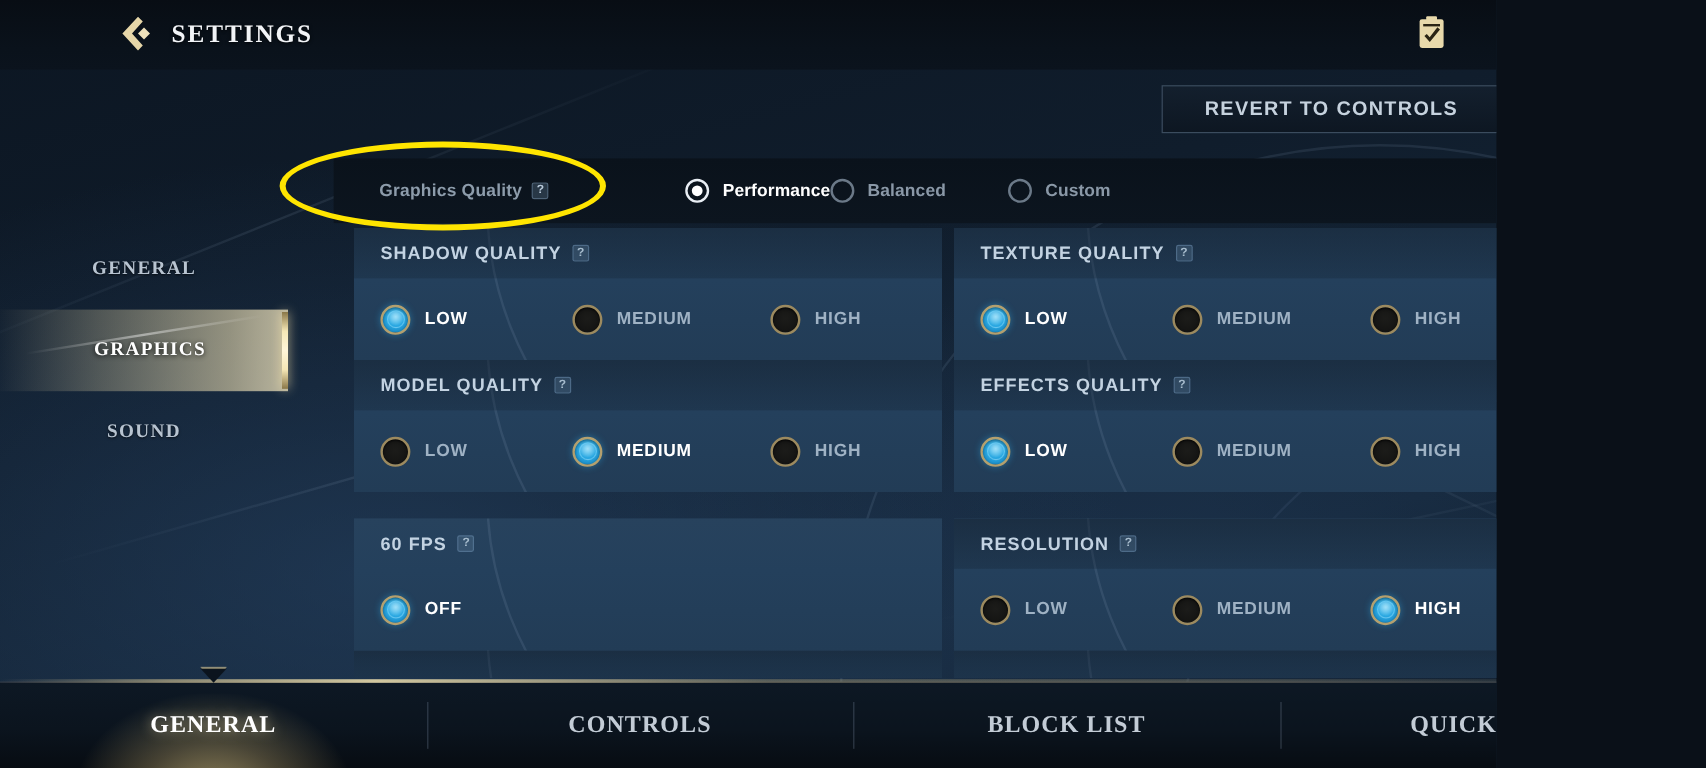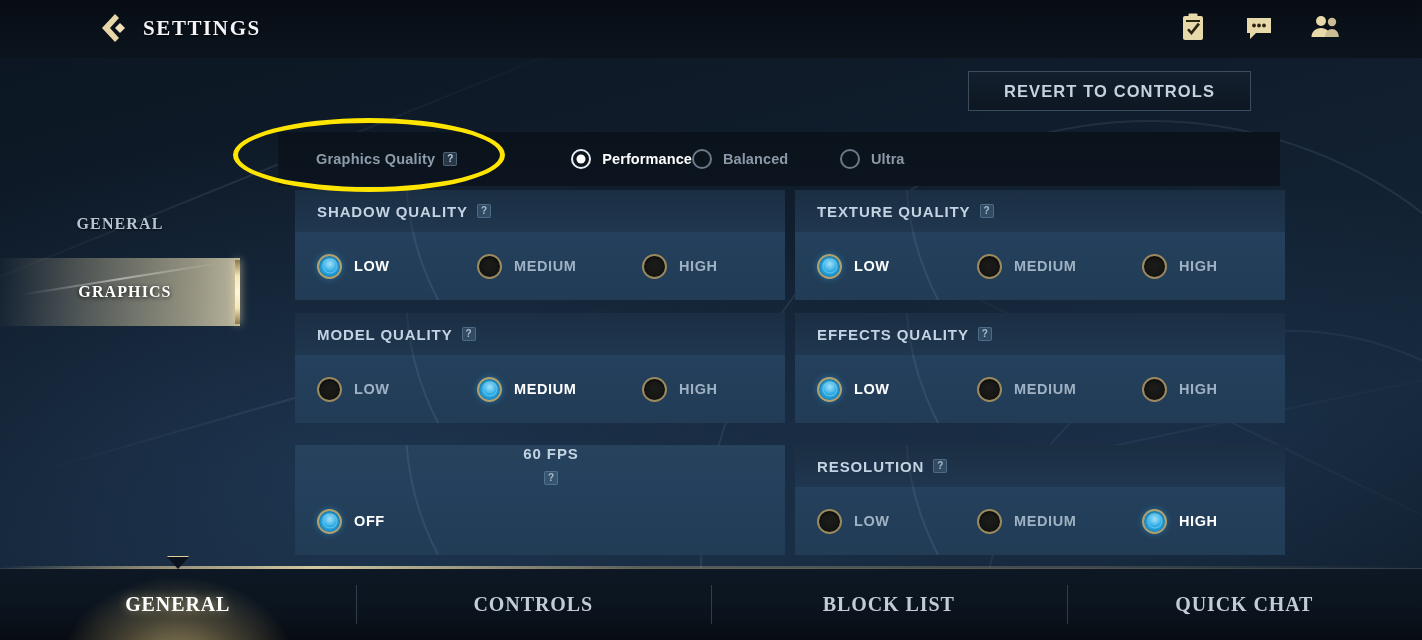--- a/index.html
+++ b/index.html
@@ -7,21 +7,21 @@
   html, body {
     width: 1422px;
     height: 640px;
     overflow: hidden;
     background: #0a1018;
     font-family: "Liberation Sans", sans-serif;
   }
 
   #app {
     position: relative;
-    width: 1422px;
+    width: 1247px;
     height: 640px;
     overflow: hidden;
     background:
       radial-gradient(ellipse 900px 500px at 25% 75%, rgba(40,70,105,0.55) 0%, rgba(40,70,105,0) 70%),
       radial-gradient(ellipse 700px 420px at 78% 72%, rgba(34,60,92,0.42) 0%, rgba(34,60,92,0) 72%),
       linear-gradient(165deg, #0c1622 0%, #101d2c 40%, #15273a 75%, #0e1a27 100%);
   }
 
   
   .streak {
@@ -122,33 +122,33 @@
     border-color: rgba(120,155,190,0.4);
     color: #a7bccd;
   }
 
   
   .panels {
     position: absolute; left: 295px; top: 190px;
     width: 990px; height: 375px;
     overflow: hidden; z-index: 8;
   }
-  .panel-row { display: flex; gap: 10px; margin-bottom: 13px; text-align: center; }
+  .panel-row { display: flex; gap: 10px; margin-bottom: 0; text-align: center; }
   .panel {
     width: 490px; height: 110px;
     position: relative; overflow: hidden;
     background: linear-gradient(to bottom, #27425d 0%, #24405c 40%, #223c56 100%);
   }
   .panel-head {
     height: 42px; display: flex; align-items: center; gap: 9px;
     padding-left: 22px;
     background: linear-gradient(to bottom, rgba(12,22,34,0.45) 0%, rgba(12,22,34,0.22) 100%);
     position: relative; z-index: 2;
   }
-  .panel.light .panel-head { background: transparent; flex-direction: column; }
+  .panel.light .panel-head { background: transparent; }
   .panel-head .ttl {
     color: #c3d3e2; font-size: 15px; font-weight: bold; letter-spacing: .9px;
   }
   .panel-opts {
     display: flex; align-items: center; height: 68px;
     padding-left: 22px; position: relative; z-index: 2;
   }
   .opt { display: flex; align-items: center; gap: 12px; cursor: pointer; }
   .opt .lbl {
     font-size: 14.5px; font-weight: bold; letter-spacing: .6px;
@@ -330,21 +330,21 @@
         <div class="gq-opt sel" style="width: 168px; justify-content: flex-end;">
           <span class="radio-sm sel"></span>
           <span class="lbl">Performance</span>
         </div>
         <div class="gq-opt" style="width: 148px;">
           <span class="radio-sm"></span>
           <span class="lbl">Balanced</span>
         </div>
         <div class="gq-opt">
           <span class="radio-sm"></span>
-          <span class="lbl">Ultra</span>
+          <span class="lbl">Custom</span>
         </div>
       </div>
   </div>
 
   <div class="panels" id="panels">
       <div class="panel-row">
         <div class="panel">
           <div class="panel-arc"></div>
           <div class="panel-head">
             <span class="ttl">SHADOW QUALITY</span>
@@ -479,20 +479,23 @@
       </div>
     </div>
 
   <div class="sidebar" id="sidebar">
       <div class="side-item">
         <span class="lbl">GENERAL</span>
       </div>
       <div class="side-item active">
         <div class="side-sheen"></div>
         <span class="lbl">GRAPHICS</span>
+      </div>
+      <div class="side-item">
+        <span class="lbl">SOUND</span>
       </div>
     </div>
 
   <div class="tabbar" id="tabbar">
       <div class="tab active">
         <div class="glow"></div>
         <div class="chev"></div>
         <span class="lbl">GENERAL</span>
       </div>
       <div class="tab">

